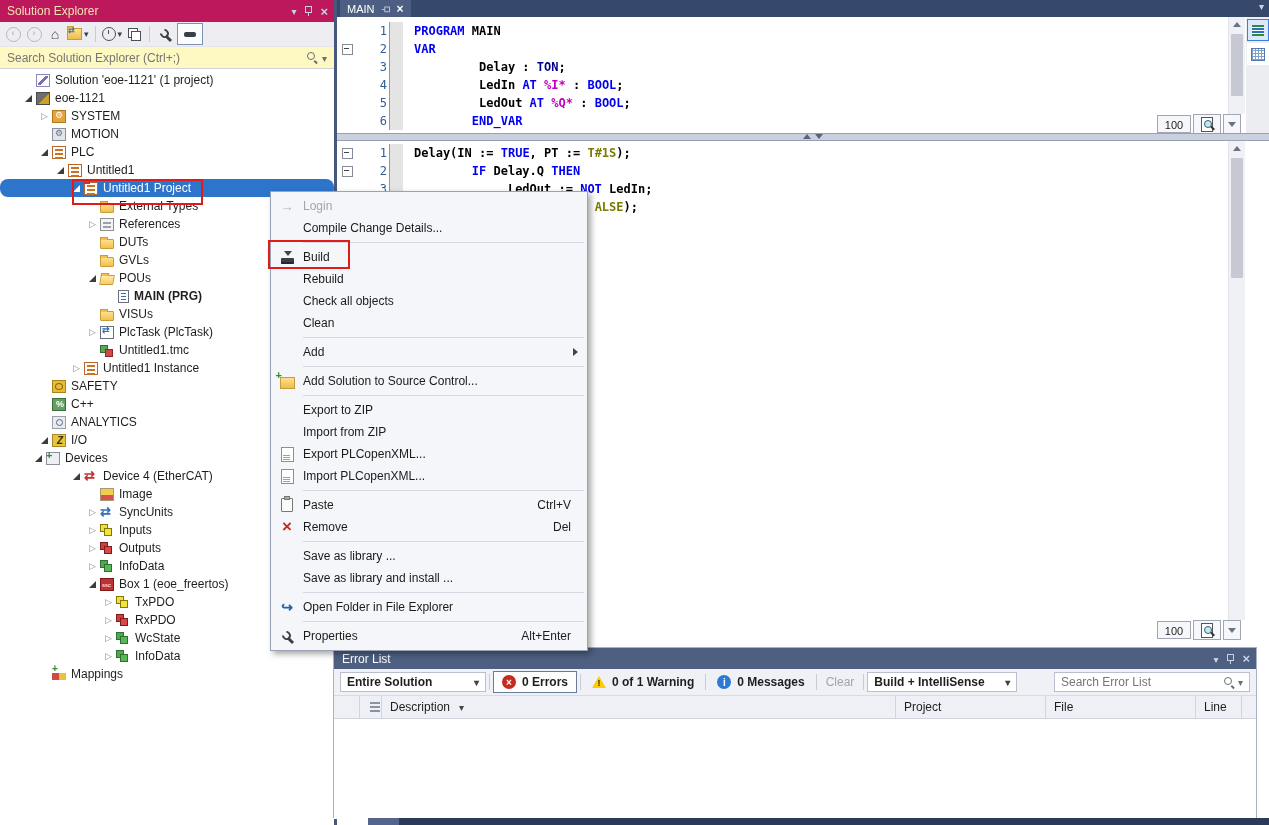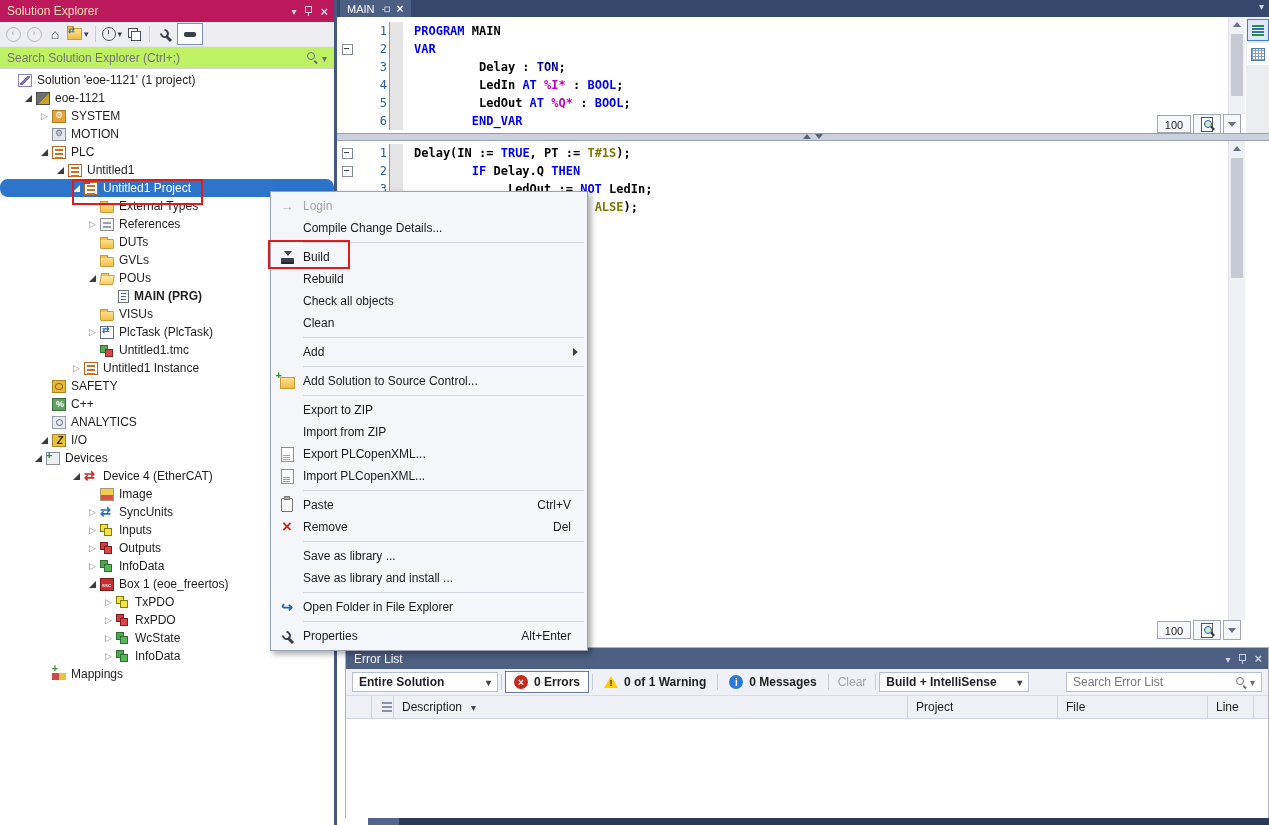--- a/index.html
+++ b/index.html
@@ -30,21 +30,21 @@
   .collapse-all{width:12px;height:12px;position:relative}
   .collapse-all::before{content:"";position:absolute;left:0;top:0;width:8px;height:8px;border:1px solid #4A4F5B;background:#fff}
   .collapse-all::after{content:"";position:absolute;left:3px;top:3px;width:8px;height:8px;border:1px solid #4A4F5B;background:#fff}
   .wrench{width:13px;height:13px;position:relative}
   .wrench::before{content:"";position:absolute;left:1px;top:1px;width:5px;height:5px;border:2px solid #3A3F4A;border-radius:50%;border-top-color:transparent;transform:rotate(-45deg)}
   .wrench::after{content:"";position:absolute;right:0px;bottom:1px;width:7px;height:3px;background:#3A3F4A;transform:rotate(45deg)}
   .vsep{width:1px;height:16px;background:#C9CCD8;margin:0 3px}
   .toggle-on{border:1px solid #7E90B8;background:#FBFCFE;width:24px;height:20px}
   .toggle-on::after{content:"";width:12px;height:5px;background:#3A3F4A;border-radius:2px}
 
-  .se-search{height:21px;border-top:1px solid #E3E5EA;border-bottom:1px solid #CFD2DB;display:flex;align-items:center;padding:0 7px;background:#bef264;color:#757575}
+  .se-search{height:21px;border-top:1px solid #E3E5EA;border-bottom:1px solid #CFD2DB;display:flex;align-items:center;padding:0 7px;background:#fef9c3;color:#757575}
   .mag{position:relative;width:13px;height:13px;display:inline-block}
   .mag::before{content:"";position:absolute;left:1px;top:1px;width:6px;height:6px;border:1.5px solid #6a6f77;border-radius:50%}
   .mag::after{content:"";position:absolute;left:9px;top:9px;width:4px;height:2px;background:#6a6f77;transform:rotate(45deg);transform-origin:left top}
   .se-search .right{margin-left:auto;display:flex;align-items:center;gap:3px;color:#6a6f77}
 
   
   .tree{position:absolute;left:0;top:71px;right:0}
   .trow{height:18px;display:flex;align-items:center;white-space:nowrap}
   .trow.sel{background:#2D74CB;color:#fff}
   .arr{width:13px;flex:none;display:flex;align-items:center;justify-content:center;font-size:9px;color:#8C8C8C}
@@ -165,21 +165,21 @@
   .m-scc{width:13px;height:10px;background:linear-gradient(#FFE08A,#EBBE4E);border:1px solid #C99C35;position:relative;margin-top:3px}
   .m-scc::before{content:"+";position:absolute;left:-5px;top:-9px;color:#2E8F2E;font-weight:bold;font-size:11px}
   .m-xml{width:11px;height:13px;background:#fff;border:1px solid #8890A0;position:relative}
   .m-xml::after{content:"";position:absolute;left:1px;bottom:1px;width:7px;height:6px;background:repeating-linear-gradient(0deg,#9AA0AE 0 1px,#fff 1px 2px)}
   .m-paste{width:10px;height:12px;background:#FBFBF8;border:1px solid #777;position:relative;border-radius:1px}
   .m-paste::before{content:"";position:absolute;left:2px;top:-3px;width:4px;height:2px;background:#AAA;border:1px solid #777}
   .m-remove::after{content:"×";color:#C42B1C;font-weight:bold;font-size:17px;line-height:13px}
   .m-openfolder::after{content:"↪";color:#1E62B0;font-weight:bold;font-size:14px}
 
   
-  .el{position:absolute;left:345px;top:647px;width:924px;height:171px;background:#a21caf;border:1px solid #A9B1C2;box-sizing:border-box}
+  .el{position:absolute;left:333px;top:647px;width:924px;height:171px;background:#a21caf;border:1px solid #A9B1C2;box-sizing:border-box}
   .el-title{height:21px;background:#4D6082;color:#fff;display:flex;align-items:center;padding:0 6px 0 8px}
   .el-toolbar{height:26px;background:#EFF1F7;display:flex;align-items:center;padding-left:6px;border-bottom:1px solid #D8DBE4;box-sizing:content-box}
   .combo{height:20px;background:#fff;border:1px solid #B9BFCC;display:flex;align-items:center;padding:0 6px;font-weight:600;box-sizing:border-box}
   .combo .g-caret{margin-left:auto;color:#444;font-size:9px}
   .cntbtn{height:20px;display:flex;align-items:center;gap:6px;padding:0 8px;font-weight:600}
   .cntbtn.pressed{background:#FDFDFE;border:1px solid #6A7A9A}
   .i-err{width:14px;height:14px;border-radius:50%;background:#C42B1C;color:#fff;font-size:10px;font-weight:bold;display:flex;align-items:center;justify-content:center}
   .i-err::after{content:"×"}
   .i-warnw{position:relative;width:14px;height:13px}
   .i-warnw::before{content:"";position:absolute;left:0;top:0;width:0;height:0;border-left:7px solid transparent;border-right:7px solid transparent;border-bottom:12px solid #FFCC00}
@@ -241,21 +241,21 @@
       <span class="tbtn toggle-on"></span>
     </div>
     <div class="se-search">
       <span>Search Solution Explorer (Ctrl+;)</span>
       <span class="right">
           <span class="mag"></span>
           <span class="g-caret"></span>
         </span>
     </div>
     <div class="tree">
-        <div class="trow" style="padding-left: 4px;">
+        <div class="trow" style="padding-left: 22px;">
           <span class="arr"></span>
           <span class="tic ic-solution"></span>
           <span class="tlbl">Solution 'eoe-1121' (1 project)</span>
         </div>
         <div class="trow" style="padding-left: 22px;">
           <span class="arr">
             <span class="a-exp"></span>
           </span>
           <span class="tic ic-twincat-project"></span>
           <span class="tlbl">eoe-1121</span>

